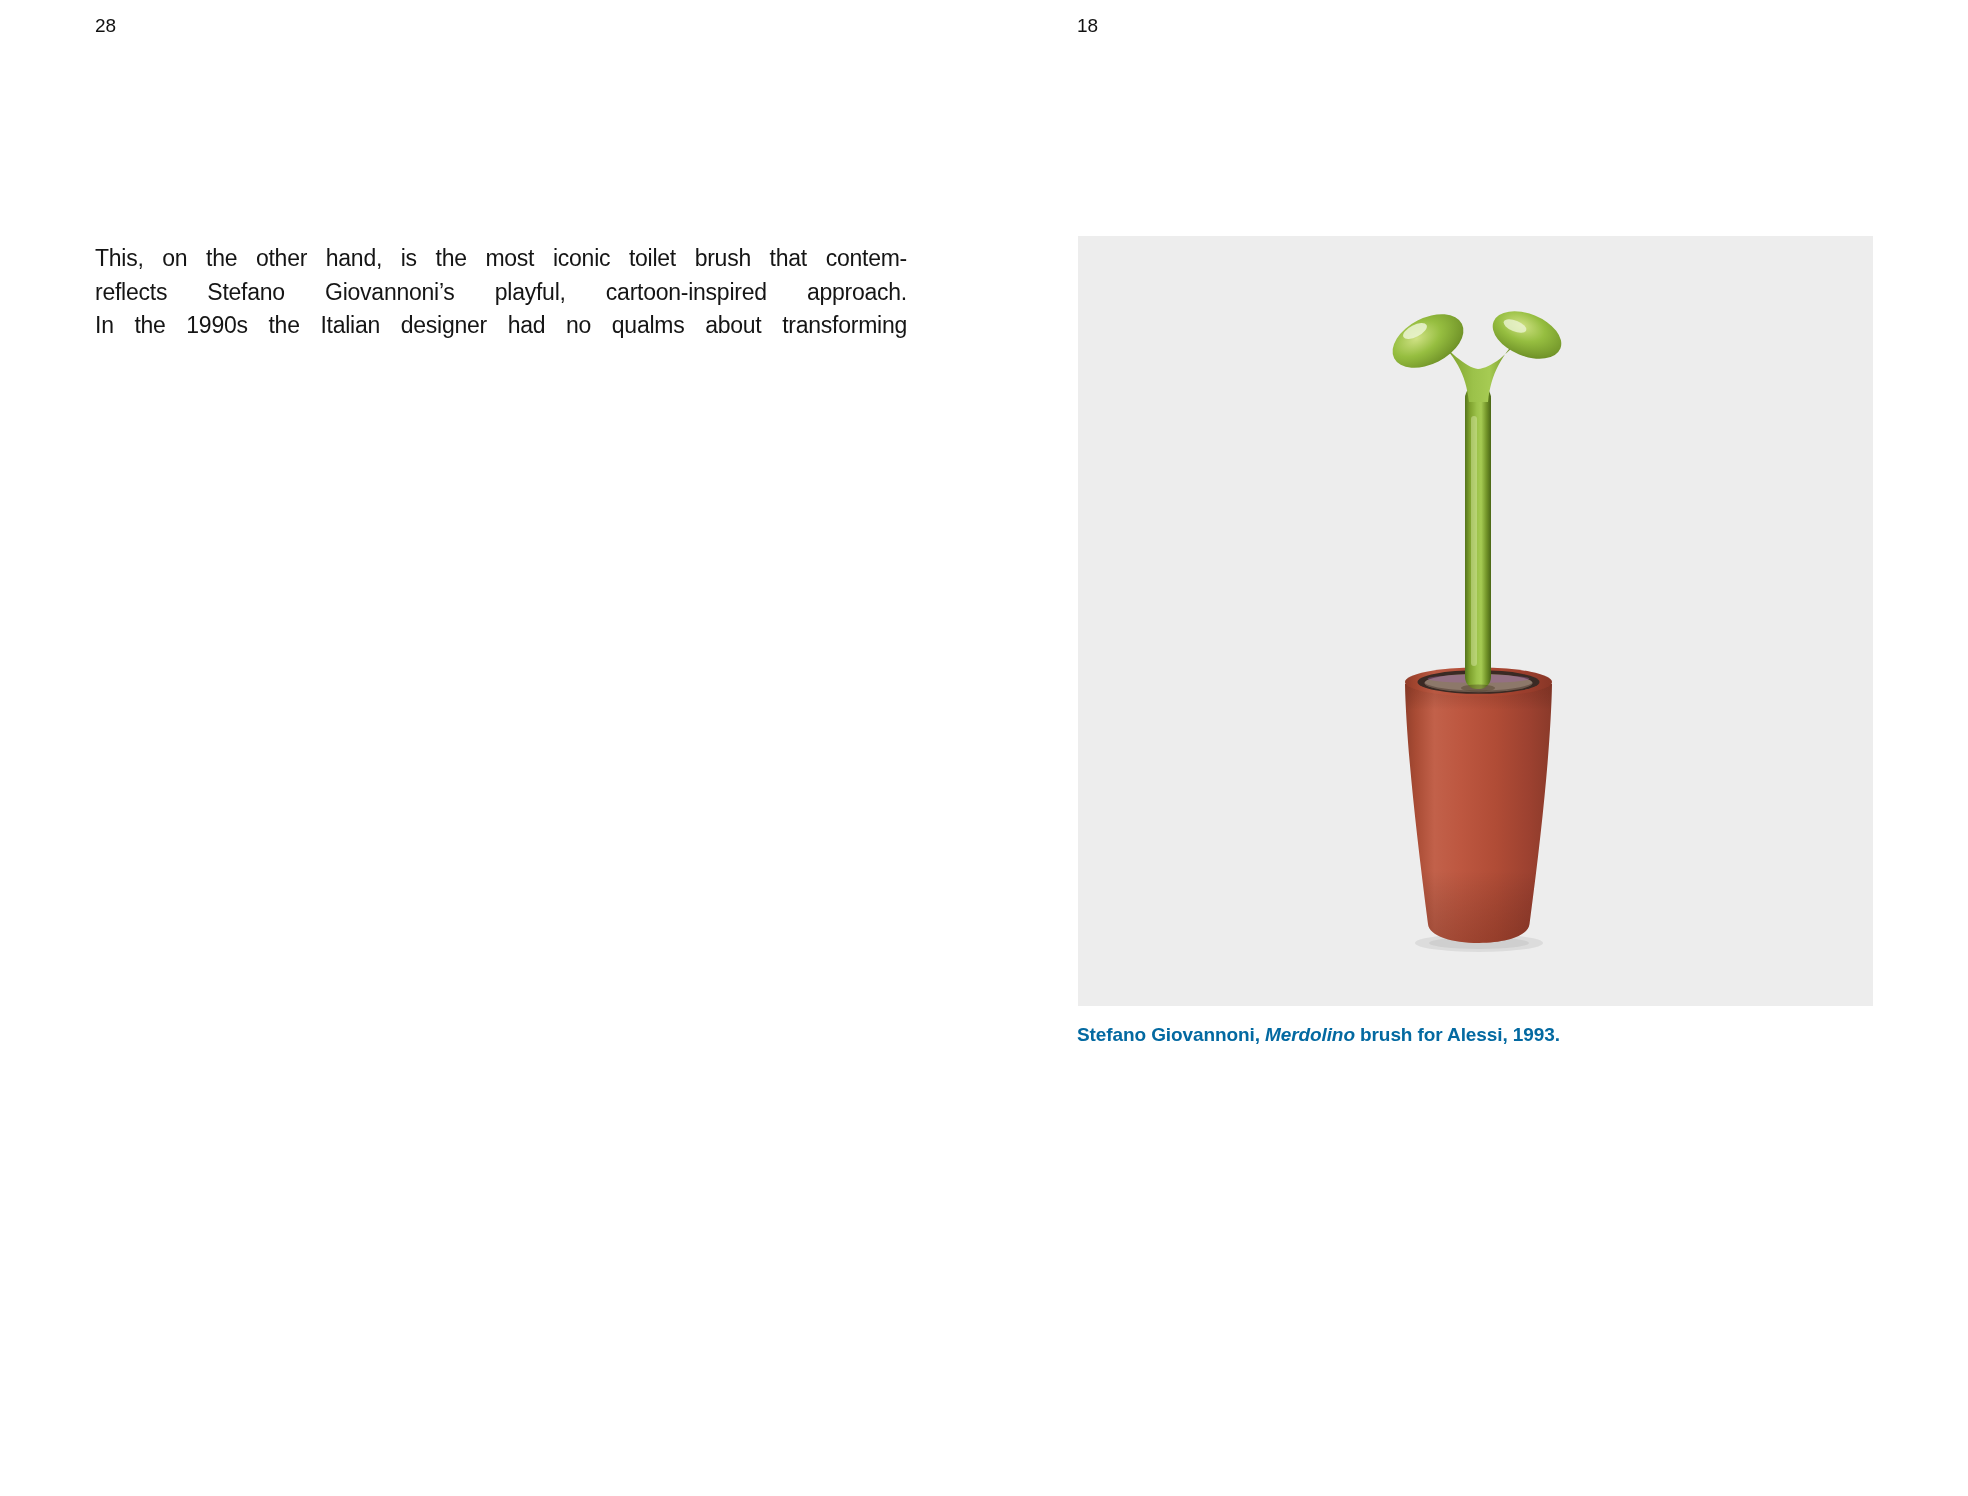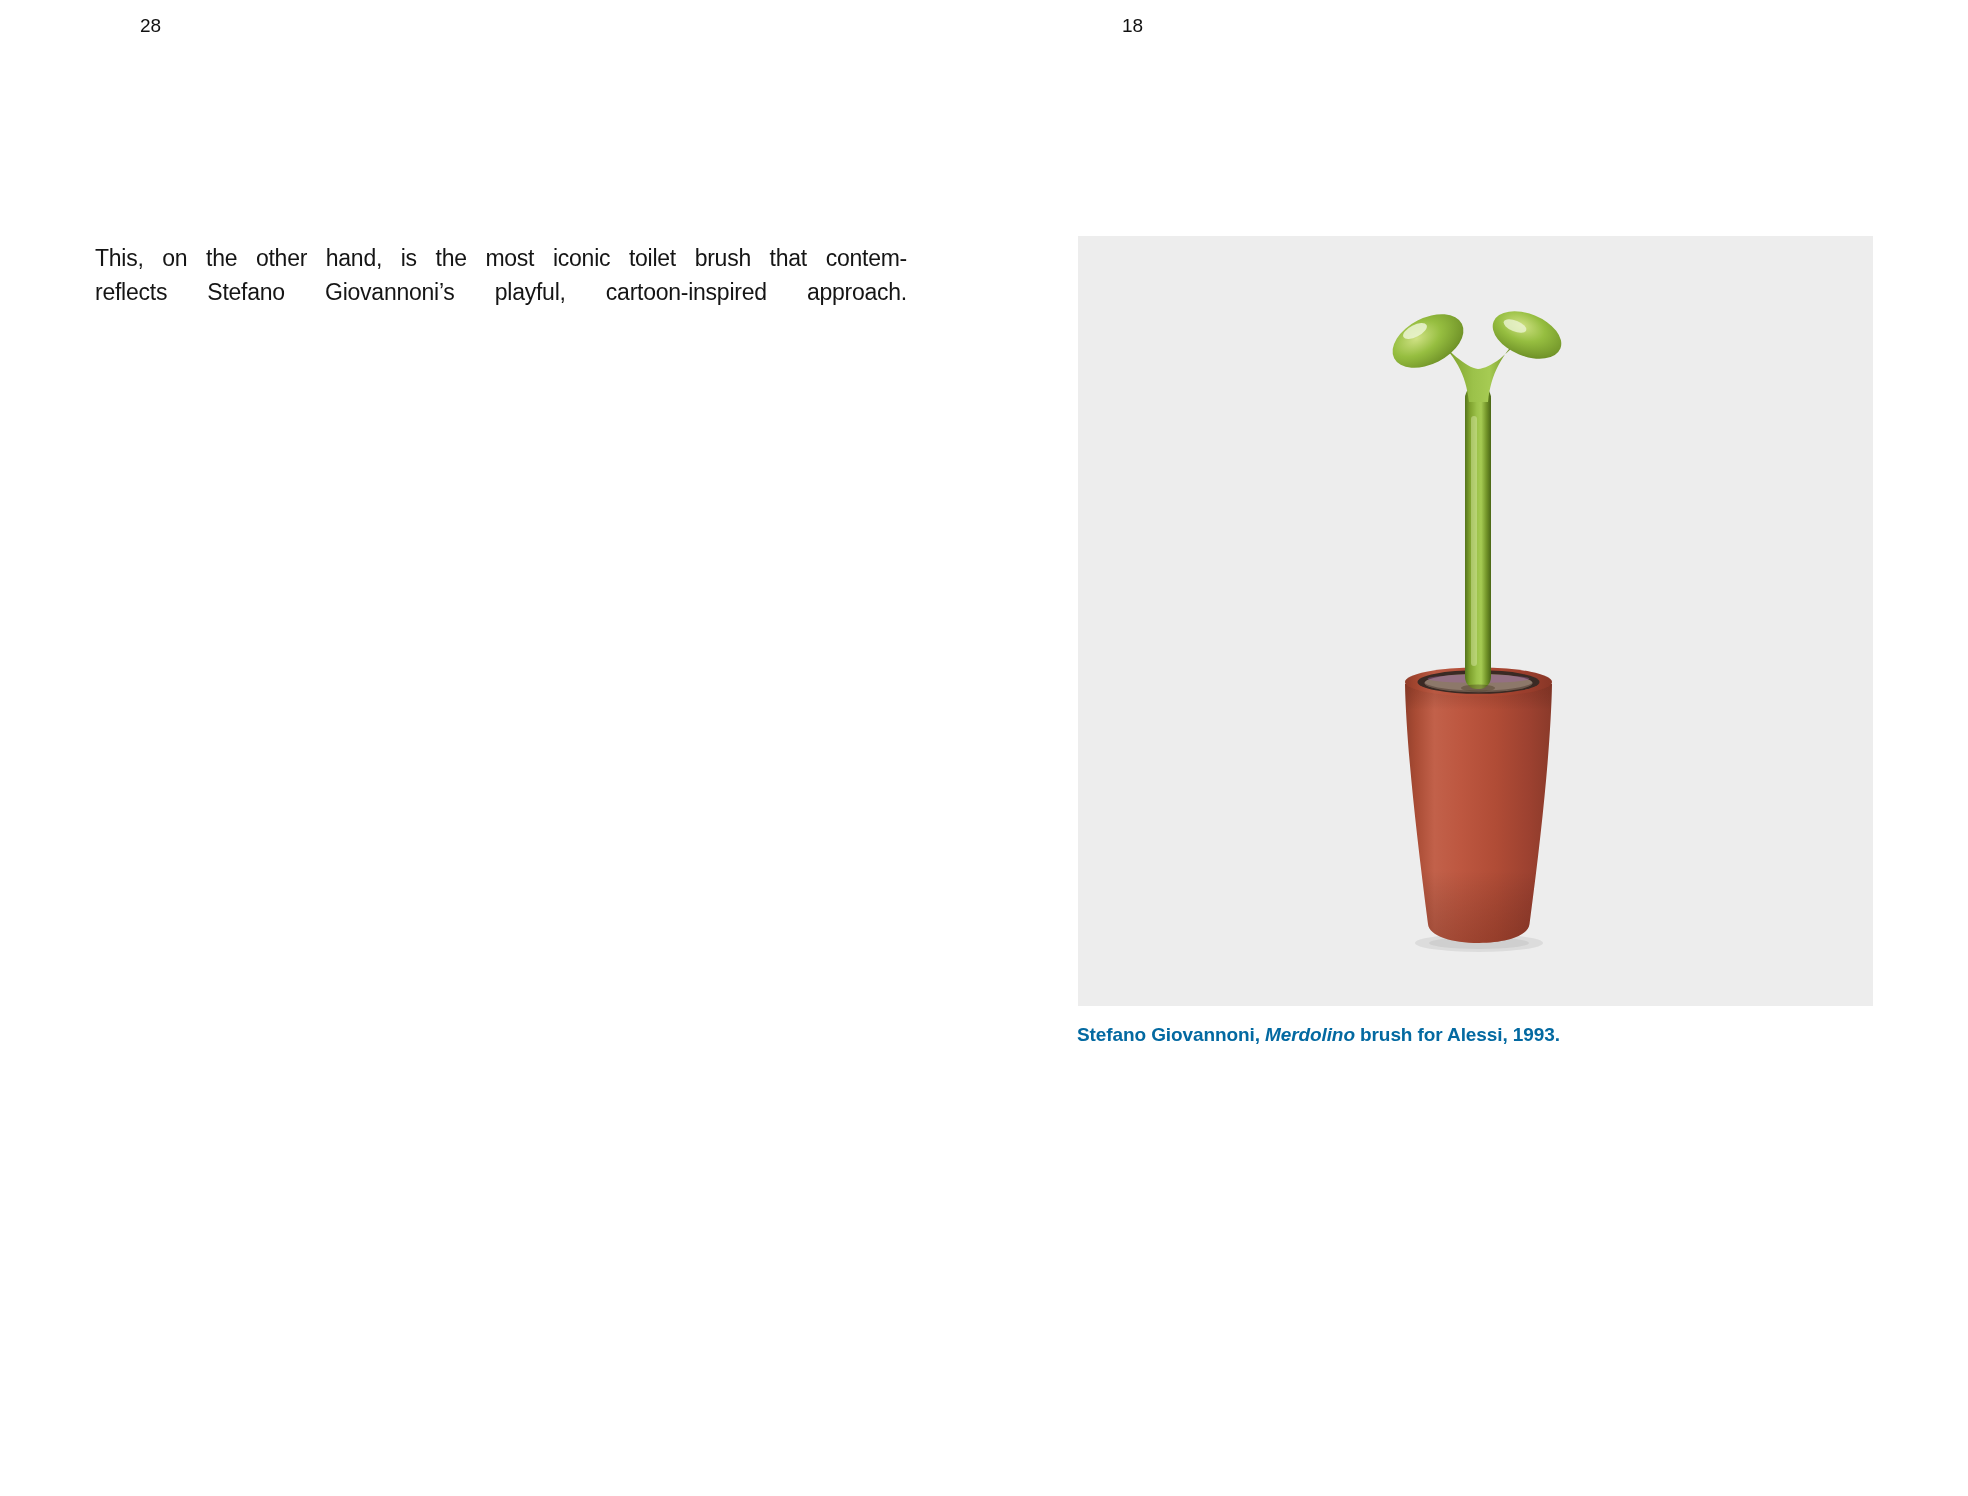--- a/index.html
+++ b/index.html
@@ -4,21 +4,20 @@
 <style>
   html,body{margin:0;padding:0;}
   body{
     width:1968px;height:1496px;position:relative;background:#ffffff;
     font-family:"Liberation Sans","DejaVu Sans",sans-serif;color:#111;
     overflow:hidden;
   }
   .pagenum{
     position:absolute;top:14px;font-size:19px;line-height:24px;color:#111;
     letter-spacing:0;
-    margin-left:45px;
   }
   #pagenum-left{left:95px;}
   #pagenum-right{left:1077px;}
   #body-paragraph{
     position:absolute;left:95px;top:242px;width:812px;
     font-size:23px;line-height:33.6px;letter-spacing:-0.25px;color:#151515;
   }
   .pline{white-space:normal;}
   .pline.just{text-align:justify;text-align-last:justify;text-justify:inter-word;}
   .pline i{font-style:italic;}
@@ -37,20 +36,21 @@
 </head>
 <body>
 
 <div class="pagenum" id="pagenum-left">28</div>
 
 <div class="pagenum" id="pagenum-right">18</div>
 
 <div id="body-paragraph">
     <div class="pline just"><span>This, on the other hand, is the most iconic toilet brush that contem-</span></div>
     <div class="pline just"><span>reflects Stefano Giovannoni’s playful, cartoon-inspired approach.</span></div>
+    <div class="pline just"><span>In the 1990s the Italian designer had no qualms about transforming</span></div>
   </div>
 
 <div id="figure-area">
   <svg viewBox="0 0 795 770" xmlns="http://www.w3.org/2000/svg">
     <defs>
       <linearGradient id="potG" x1="0" y1="0" x2="1" y2="0">
         <stop offset="0" stop-color="#93402c"></stop>
         <stop offset="0.07" stop-color="#a84b34"></stop>
         <stop offset="0.2" stop-color="#c2614a"></stop>
         <stop offset="0.38" stop-color="#bd5740"></stop>

